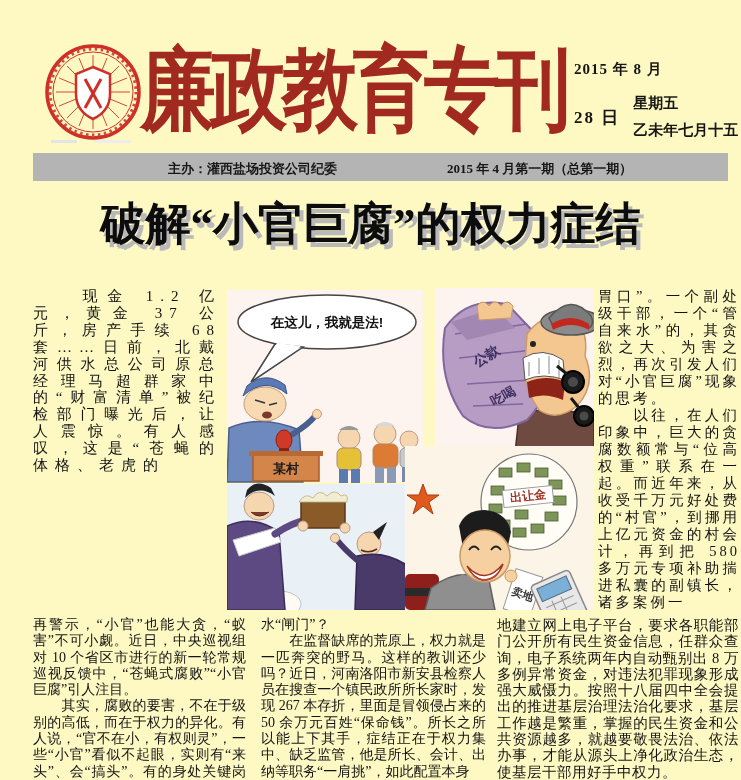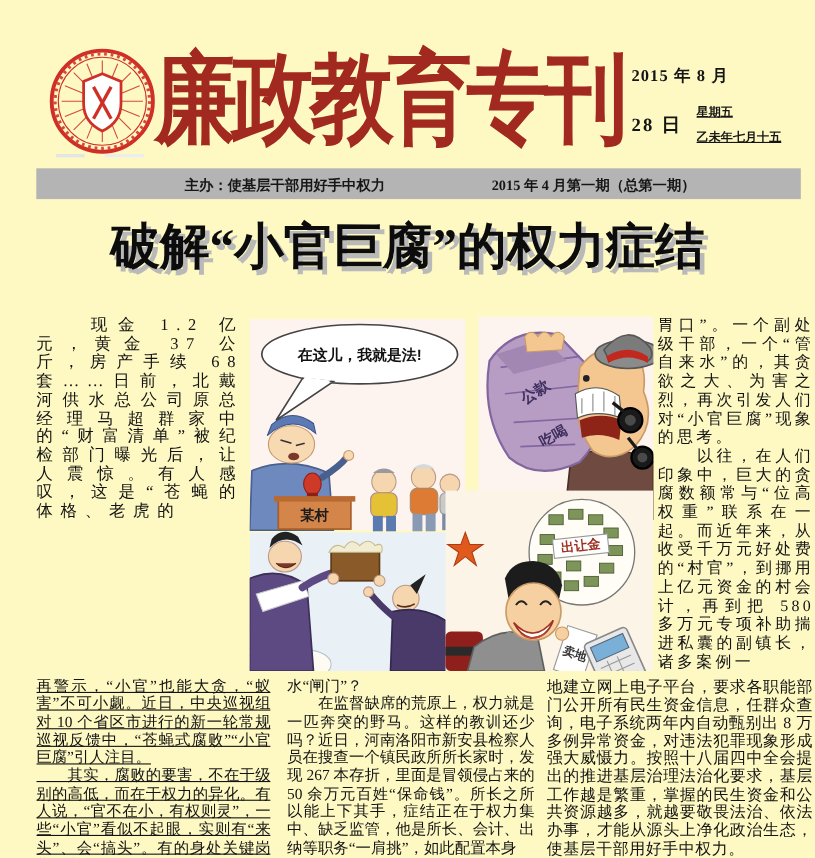--- a/index.html
+++ b/index.html
@@ -9,38 +9,38 @@
 
   
   .seal{position:absolute;left:43px;top:42px;width:100px;height:105px;}
   .masthead-title{position:absolute;left:140px;top:30px;width:420px;height:115px;
       text-align:center;font-size:76px;font-weight:bold;color:#a1291f;
       letter-spacing:-5px;white-space:nowrap;transform:scaleY(1.18);transform-origin:top center;}
   .date-block{position:absolute;left:574px;top:60px;color:#151515;}
   .date-ym{font-size:15px;font-weight:bold;letter-spacing:1px;}
   .date-row2{display:flex;align-items:center;margin-top:15px;}
   .date-day{font-size:17px;font-weight:bold;letter-spacing:2px;}
-  .date-sub{margin-left:13px;font-size:11px;font-weight:bold;text-decoration:underline;}
+  .date-sub{margin-left:13px;font-size:15px;font-weight:bold;}
   .date-sub div+div{margin-top:8px;}
 
   .info-bar{position:absolute;left:33px;top:153px;width:695px;height:28px;background:#b4b4b4;}
   .info-organizer{position:absolute;left:135px;top:7px;font-size:13px;font-weight:bold;color:#161616;}
   .info-issue{position:absolute;left:414px;top:7px;font-size:13px;font-weight:bold;color:#161616;}
 
   
   .headline{position:absolute;left:0;top:194px;width:741px;margin:0;text-align:center;
       font-size:45px;font-weight:bold;color:#0c0c0c;white-space:nowrap;
       text-shadow:4px 5px 0 #b9b9b9;}
 
   
   .col{position:absolute;text-align:justify;overflow:hidden;color:#131313;}
   .col p{margin:0;padding:0;}
   .col1a{left:33px;top:288px;width:188px;height:322px;font-size:15px;line-height:16.9px;letter-spacing:7px;}
   .col3a{left:598px;top:288px;width:142px;height:322px;font-size:14.5px;line-height:17px;letter-spacing:3px;}
-  .col1b{left:33px;top:617px;width:213px;height:163px;font-size:14px;line-height:16.3px;text-decoration:underline;}
+  .col1b{left:33px;top:617px;width:213px;height:163px;font-size:14px;line-height:16.3px;}
   .col2b{left:261px;top:617px;width:225px;height:163px;font-size:14px;line-height:16.3px;}
   .col3b{left:497px;top:617px;width:242px;height:163px;font-size:14.5px;line-height:16.3px;letter-spacing:0.5px;}
 
   
   .cartoon{position:absolute;left:227px;top:288px;width:367px;height:322px;}
   .cartoon svg{display:block;}
   .ctext{font-family:"Liberation Sans","DejaVu Sans",sans-serif;font-weight:bold;}
 </style>
 </head>
 <body>
@@ -83,21 +83,21 @@
     <div class="date-row2">
       <span class="date-day">28 日</span>
       <span class="date-sub">
         <div>星期五</div>
         <div>乙未年七月十五</div>
       </span>
     </div>
   </div>
 
   <div class="info-bar">
-    <span class="info-organizer">主办：使基层干部用好手中权力</span>
+    <span class="info-organizer">主办：灌西盐场投资公司纪委</span>
     <span class="info-issue">2015 年 4 月第一期（总第一期）</span>
   </div>
 
   <h1 class="headline">破解“小官巨腐”的权力症结</h1>
 
   <div class="col col1a">
     <p>　　现金 1.2 亿元，黄金 37 公斤，房产手续 68 套……日前，北戴河供水总公司原总经理马超群家中的“财富清单”被纪检部门曝光后，让人震惊。有人感叹，这是“苍蝇的体格、老虎的</p>
   </div>
 
   <div class="cartoon">

